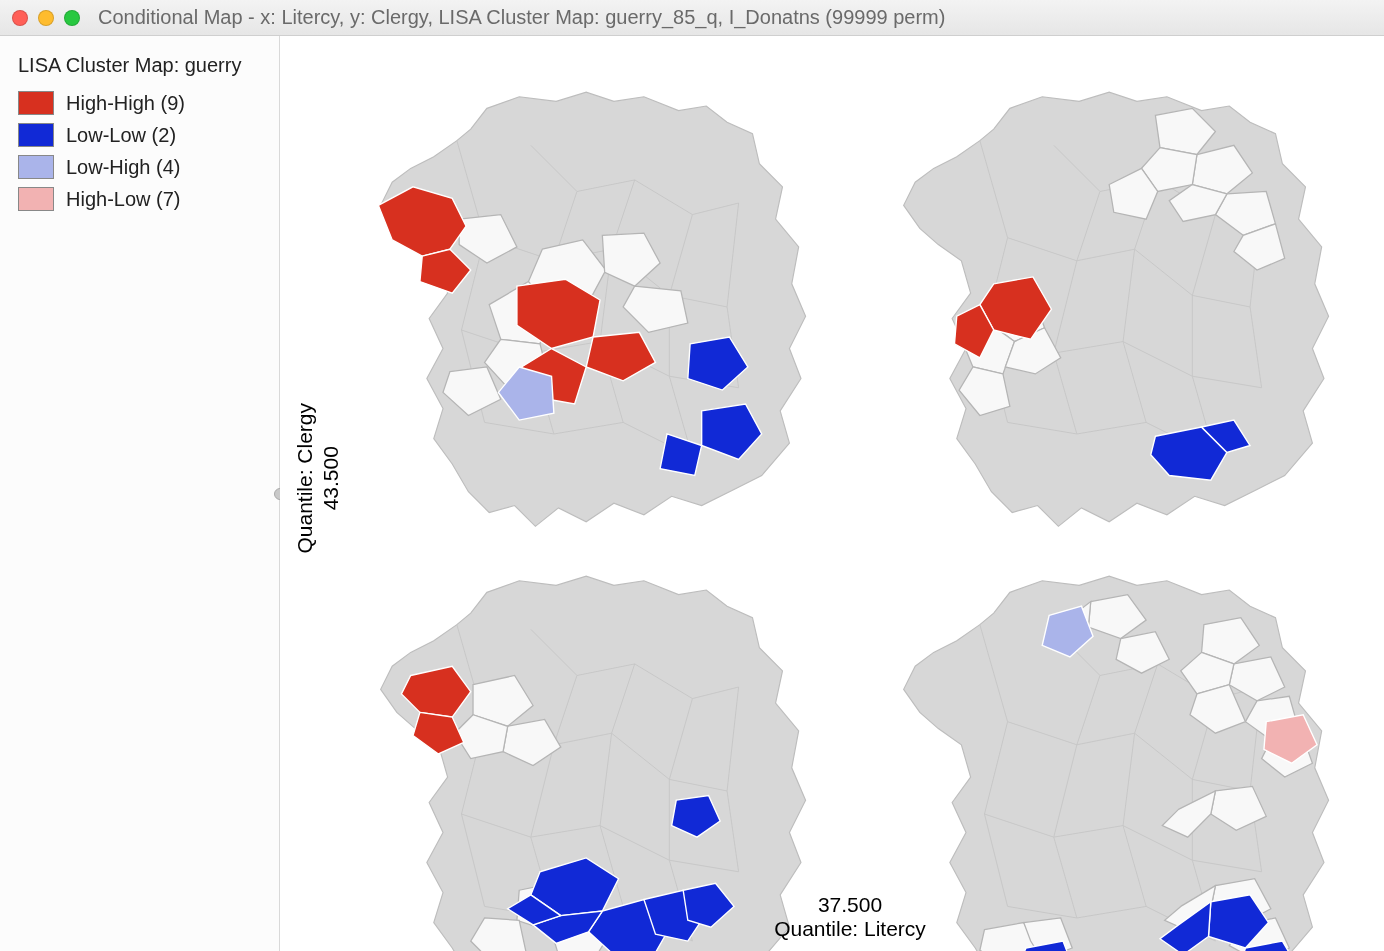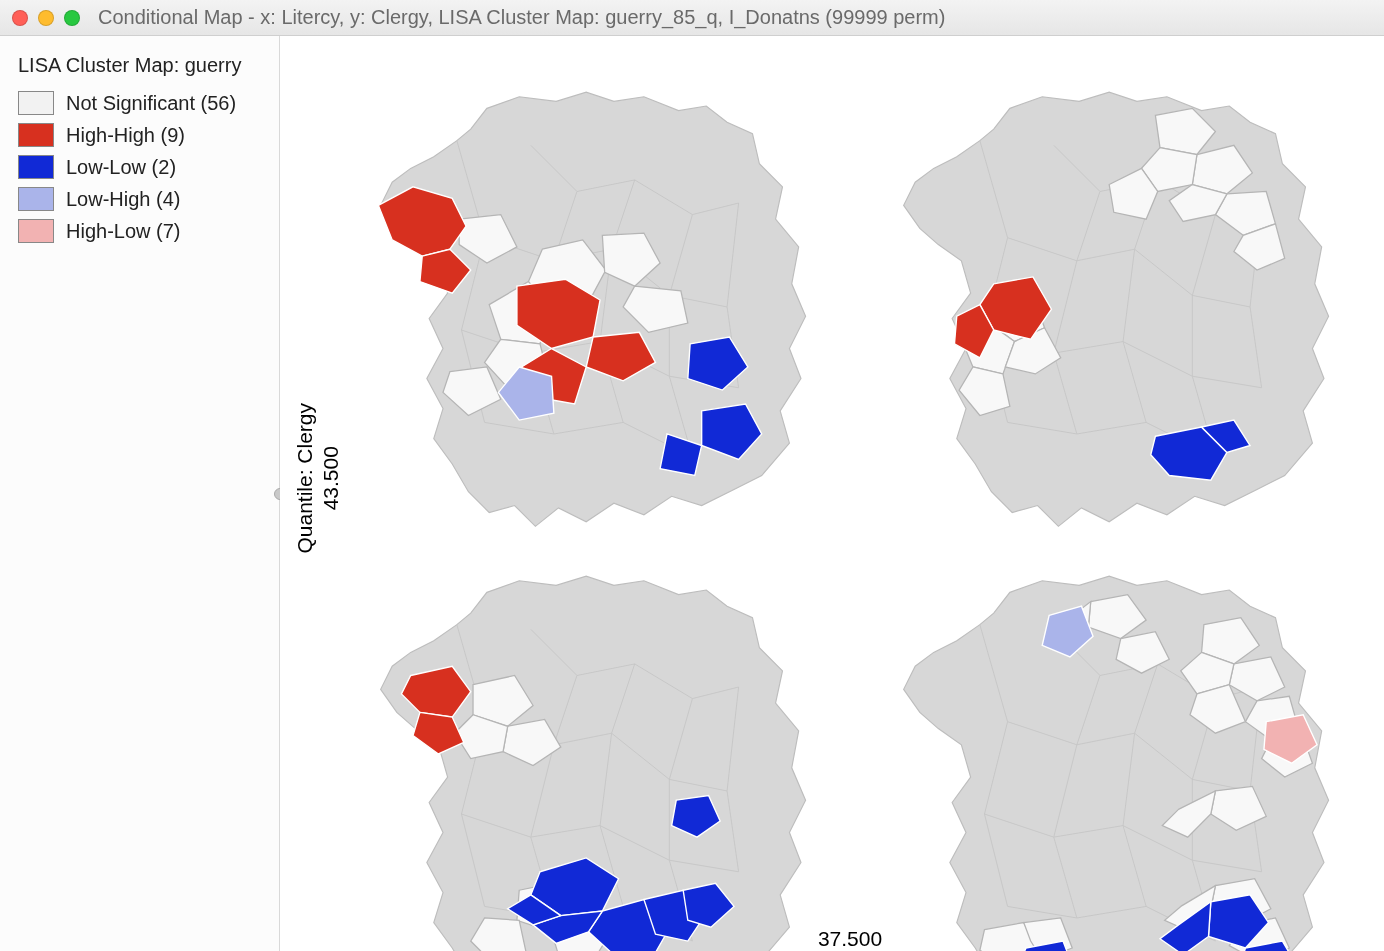--- a/index.html
+++ b/index.html
@@ -39,21 +39,21 @@
   }
   .y-axis {
     position:absolute; top:40px; bottom:70px; left:14px; width:48px;
     display:flex; align-items:center; justify-content:center;
   }
   .y-axis .rot {
     transform: rotate(-90deg); white-space:nowrap;
     font-size:21px; color:#000; text-align:center; line-height:1.25;
   }
   .x-axis {
-    position:absolute; left:66px; right:30px; bottom:0; text-align:center;
+    position:absolute; left:66px; right:30px; bottom:10px; text-align:center;
     font-size:21px; color:#000;
   }
   .cell { position:relative; }
   .cell svg { width:100%; height:100%; display:block; }
   .base-fill { fill:#d7d7d7; }
   .base-stroke { stroke:#bdbdbd; stroke-width:1; }
   .hl-stroke { stroke:#fff; stroke-width:1.2; }
   .white-fill { fill:#f8f8f8; }
   .grey-stroke { stroke:#b5b5b5; stroke-width:1.1;}
 </style>
@@ -68,24 +68,20 @@
       <div class="tl green"></div>
     </div>
     <div>Conditional Map - x: Litercy, y: Clergy,  LISA Cluster Map: guerry_85_q, I_Donatns (99999 perm)</div>
   </div>
 
   <div class="body">
 
     <div class="sidebar">
       <h3>LISA Cluster Map: guerry</h3>
       <div class="legend-item">
-        <div class="swatch" style="background:#f2f2f2"></div>
-        <span>Not Significant (56)</span>
-      </div>
-      <div class="legend-item">
         <div class="swatch" style="background:#d7301f"></div>
         <span>High-High (9)</span>
       </div>
       <div class="legend-item">
         <div class="swatch" style="background:#1129d6"></div>
         <span>Low-Low (2)</span>
       </div>
       <div class="legend-item">
         <div class="swatch" style="background:#aab4ea"></div>
         <span>Low-High (4)</span>
@@ -296,17 +292,18 @@
             </g>
 
             <path d="M136 336 L168 330 L178 356 L152 368 L128 354 Z" fill="#1129d6" class="hl-stroke"></path>
           </svg>
         </div>
 
       </div>
 
       <div class="x-axis">
         <div>37.500</div>
+        <div>Quantile: Litercy</div>
       </div>
 
     </div>
   </div>
 </div>
 
 </body></html>

